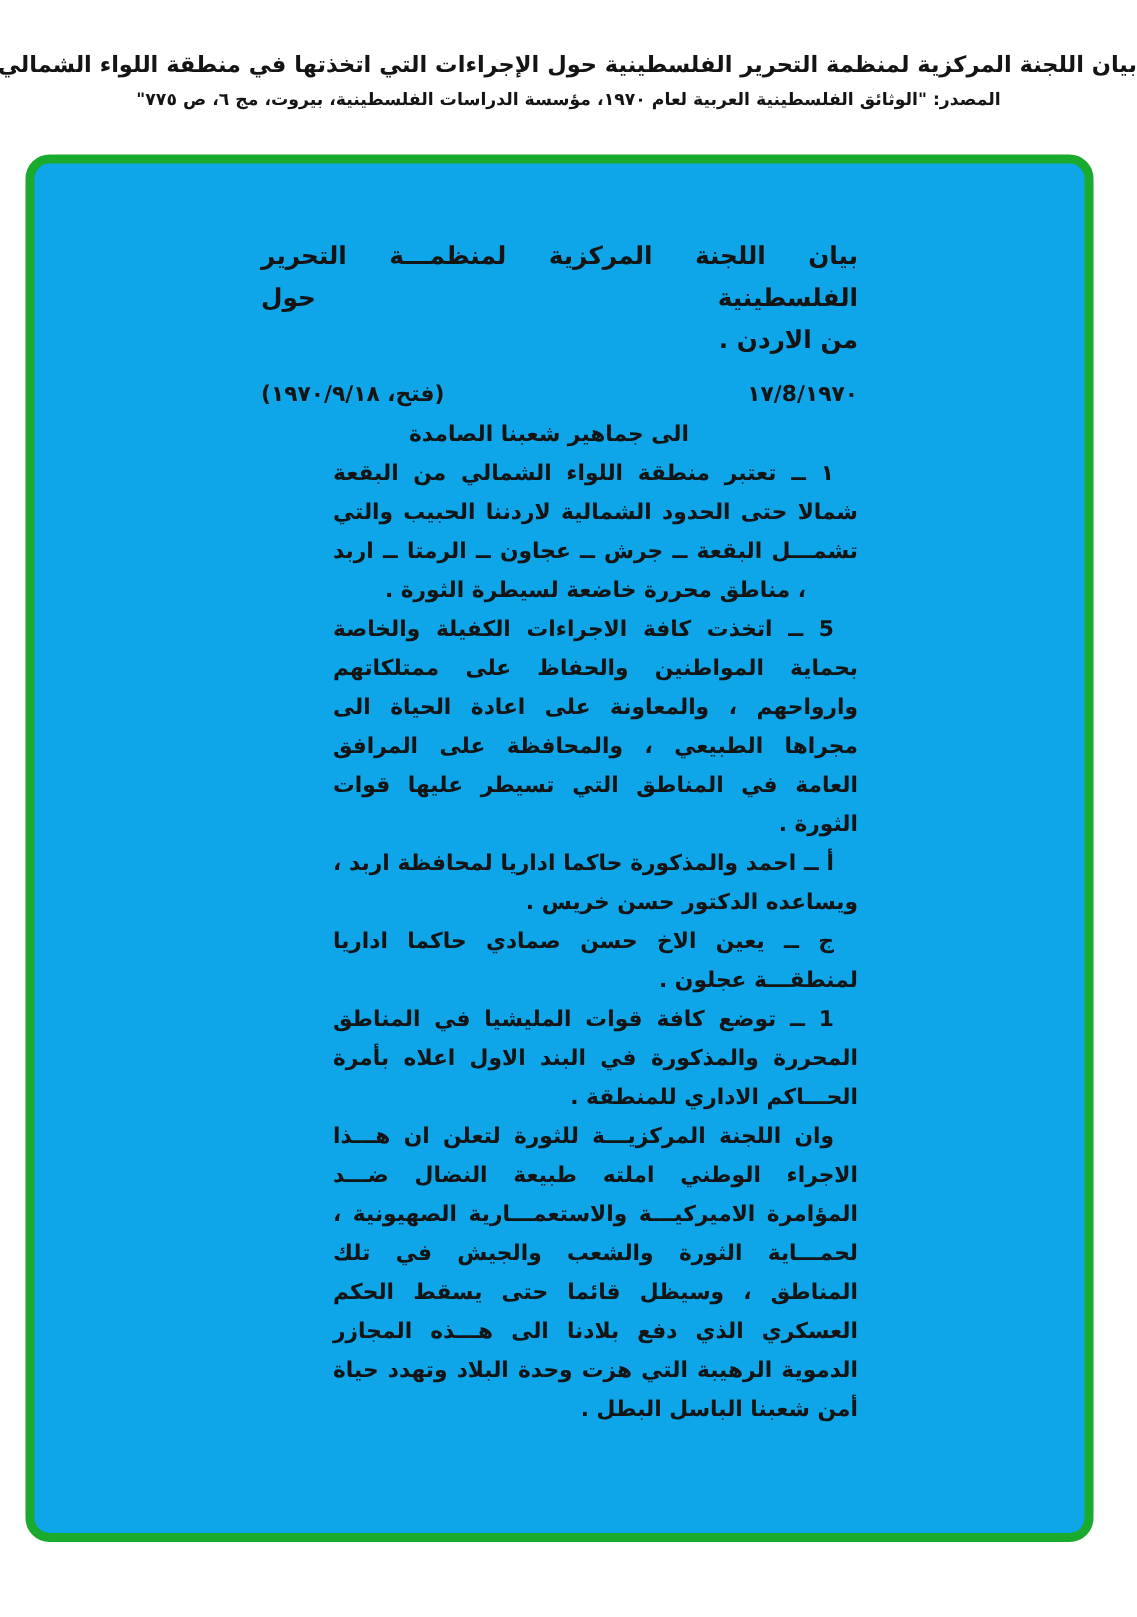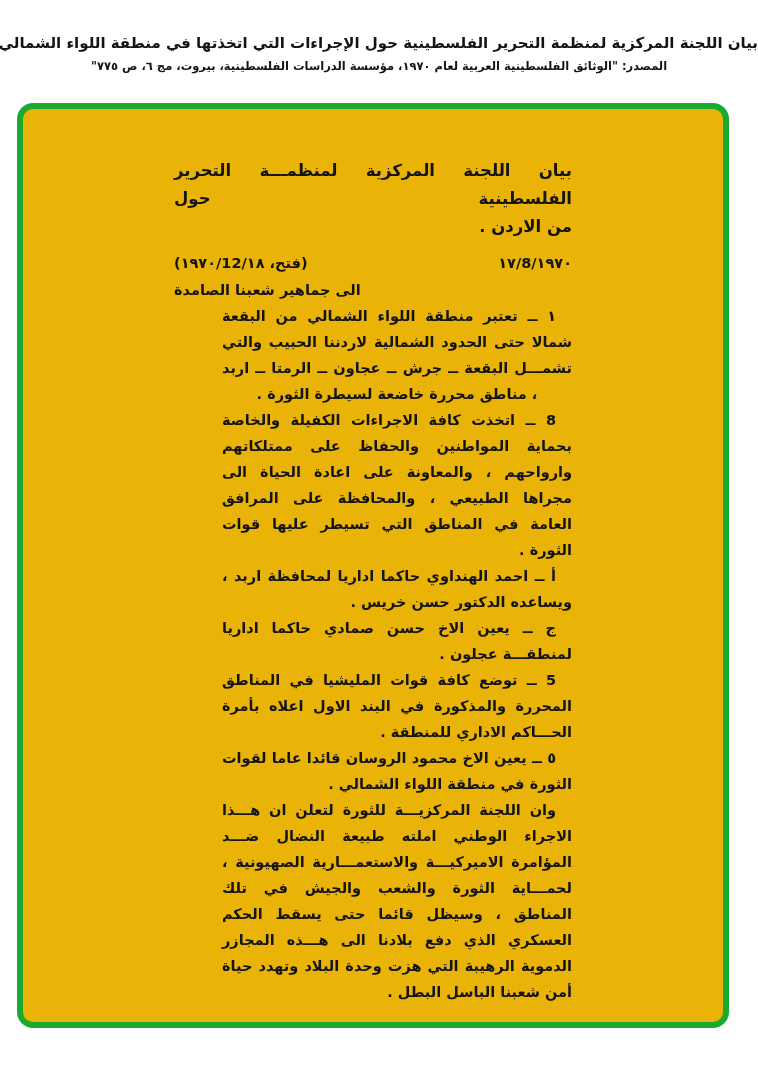--- a/index.html
+++ b/index.html
@@ -38,21 +38,21 @@
   
   .document-frame {
     position: absolute;
     left: 17px;
     top: 103px;
     width: 712px;
     height: 925px;
     border: 6px solid #1aaa2e;
     border-radius: 16px;
     box-sizing: border-box;
-    background: #eab308;
+    background: #0ea5e9;
   }
 
   
   .doc-body {
     direction: rtl;
     width: 398px;
     margin: 48px auto 0 auto;
     font-weight: bold;
   }
   .doc-title {
@@ -77,21 +77,21 @@
     margin-bottom: 6px;
   }
 
   .body-text {
     font-size: 14.5px;
     line-height: 26px;
     text-align: justify;
   }
   .salutation {
     text-indent: 14px;
-    text-align: left;
+    text-align: center;
   }
   .para {
     text-indent: 16px;
     margin-left: 48px;
   }
   .para-center-last {
     text-align-last: center;
   }
 </style>
 </head>
@@ -105,30 +105,29 @@
 <div class="document-frame">
   <div class="doc-body">
 
     <div class="doc-title">
       <div class="title-line">بيان اللجنة المركزية لمنظمـــة التحرير الفلسطينية حول</div>
       <div class="title-line title-line-last">من الاردن .</div>
     </div>
 
     <div class="date-row">
       <span>١٩٧٠/8/١٧</span>
-      <span>(فتح، ١٩٧٠/12/١٨)</span>
+      <span>(فتح، ١٩٧٠/٩/١٨)</span>
     </div>
 
     <div class="body-text">
       <div class="salutation">الى جماهير شعبنا الصامدة</div>
 
       <div class="para para-center-last">١ ــ تعتبر منطقة اللواء الشمالي من البقعة شمالا حتى الحدود الشمالية لاردننا الحبيب والتي تشمـــل البقعة ــ جرش ــ عجاون ــ الرمتا ــ اربد ، مناطق محررة خاضعة لسيطرة الثورة .</div>
-      <div class="para">8 ــ اتخذت كافة الاجراءات الكفيلة والخاصة بحماية المواطنين والحفاظ على ممتلكاتهم وارواحهم ، والمعاونة على اعادة الحياة الى مجراها الطبيعي ، والمحافظة على المرافق العامة في المناطق التي تسيطر عليها قوات الثورة .</div>
-      <div class="para">أ ــ احمد الهنداوي حاكما اداريا لمحافظة اربد ، ويساعده الدكتور حسن خريس .</div>
+      <div class="para">5 ــ اتخذت كافة الاجراءات الكفيلة والخاصة بحماية المواطنين والحفاظ على ممتلكاتهم وارواحهم ، والمعاونة على اعادة الحياة الى مجراها الطبيعي ، والمحافظة على المرافق العامة في المناطق التي تسيطر عليها قوات الثورة .</div>
+      <div class="para">أ ــ احمد والمذكورة حاكما اداريا لمحافظة اربد ، ويساعده الدكتور حسن خريس .</div>
       <div class="para">ج ــ يعين الاخ حسن صمادي حاكما اداريا لمنطقـــة عجلون .</div>
-      <div class="para">5 ــ توضع كافة قوات المليشيا في المناطق المحررة والمذكورة في البند الاول اعلاه بأمرة الحـــاكم الاداري للمنطقة .</div>
-      <div class="para">٥ ــ يعين الاخ محمود الروسان قائدا عاما لقوات الثورة في منطقة اللواء الشمالي .</div>
+      <div class="para">1 ــ توضع كافة قوات المليشيا في المناطق المحررة والمذكورة في البند الاول اعلاه بأمرة الحـــاكم الاداري للمنطقة .</div>
       <div class="para">وان اللجنة المركزيـــة للثورة لتعلن ان هـــذا الاجراء الوطني املته طبيعة النضال ضـــد المؤامرة الاميركيـــة والاستعمـــارية الصهيونية ، لحمـــاية الثورة والشعب والجيش في تلك المناطق ، وسيظل قائما حتى يسقط الحكم العسكري الذي دفع بلادنا الى هـــذه المجازر الدموية الرهيبة التي هزت وحدة البلاد وتهدد حياة أمن شعبنا الباسل البطل .</div>
 
     </div>
 
   </div>
 </div>
 
 </body></html>

